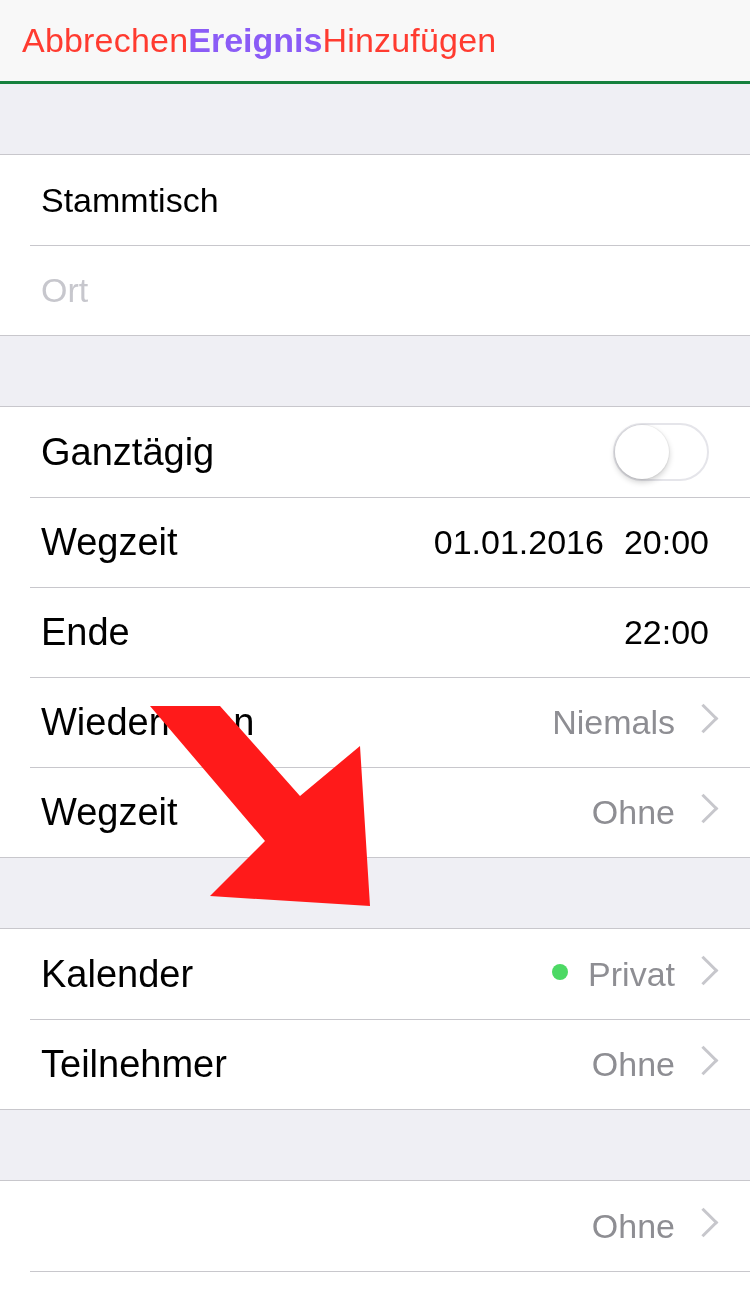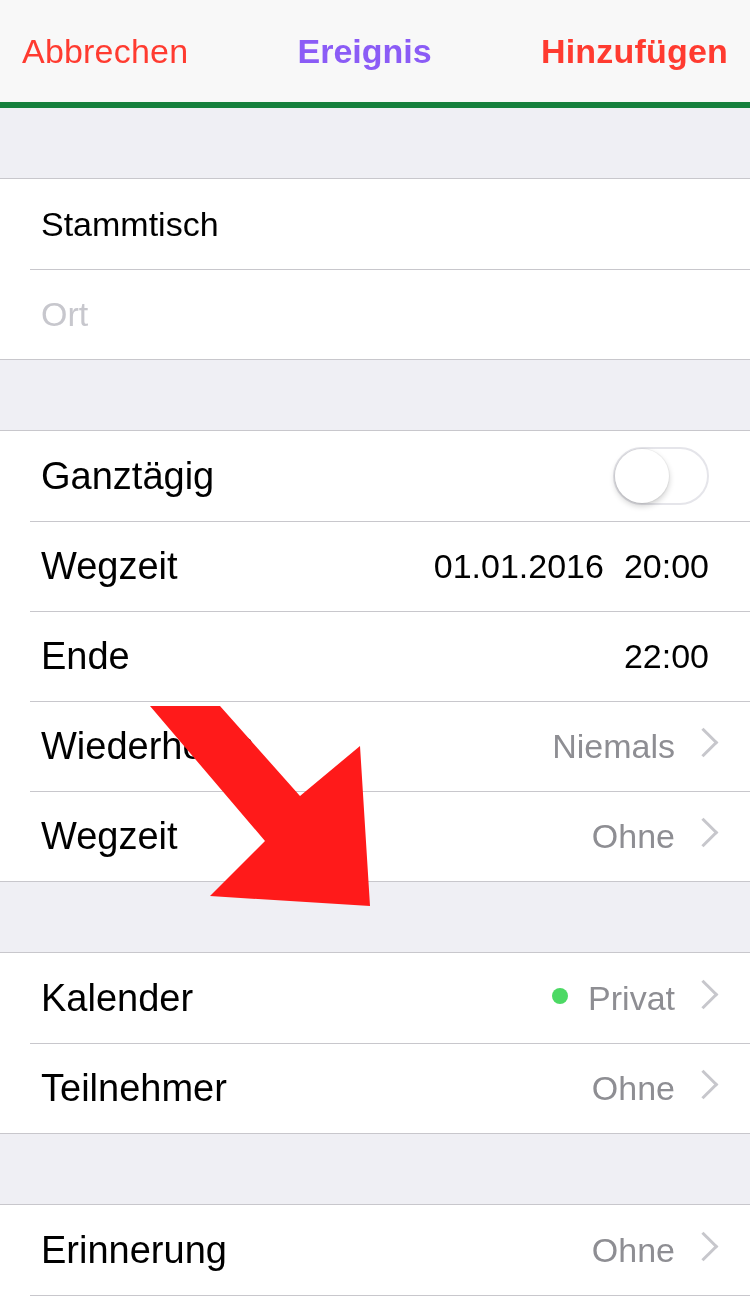--- a/index.html
+++ b/index.html
@@ -11,35 +11,34 @@
   html, body {
     width: 750px;
     height: 1300px;
     font-family: -apple-system, "Helvetica Neue", Helvetica, Arial, sans-serif;
     background: #efeff4;
     overflow: hidden;
   }
 
   
   .nav {
-    height: 108px;
+    height: 84px;
     background: #f8f8f8;
-    border-bottom: 6px solid #15803d;
+    border-bottom: 3px solid #15803d;
     display: flex;
     align-items: center;
-    justify-content: space-between;
     padding: 0 22px;
   }
   .nav-btn {
     color: #ff3b30;
     font-size: 34px;
     font-weight: 400;
     letter-spacing: 0.2px;
   }
-  .nav-btn.bold { font-weight: 700; }
+  .nav-btn.bold { font-weight: 400; }
   .nav-title {
     color: #8b5cf6;
     font-size: 34px;
     font-weight: 600;
     text-align: center;
   }
 
   
   .group {
     background: #fff;
@@ -234,21 +233,20 @@
     <span class="chevron"></span>
   </div>
 
 </div>
 
 <div class="gap-md"></div>
 
 <div class="group">
 
   <div class="row">
-    <span class="row-label">Erinnerung</span>
     <span class="row-spacer"></span>
     <span class="row-value">Ohne</span>
     <span class="chevron"></span>
   </div>
 
   <div class="row">
 
     <span class="row-spacer"></span>
 
   </div>

